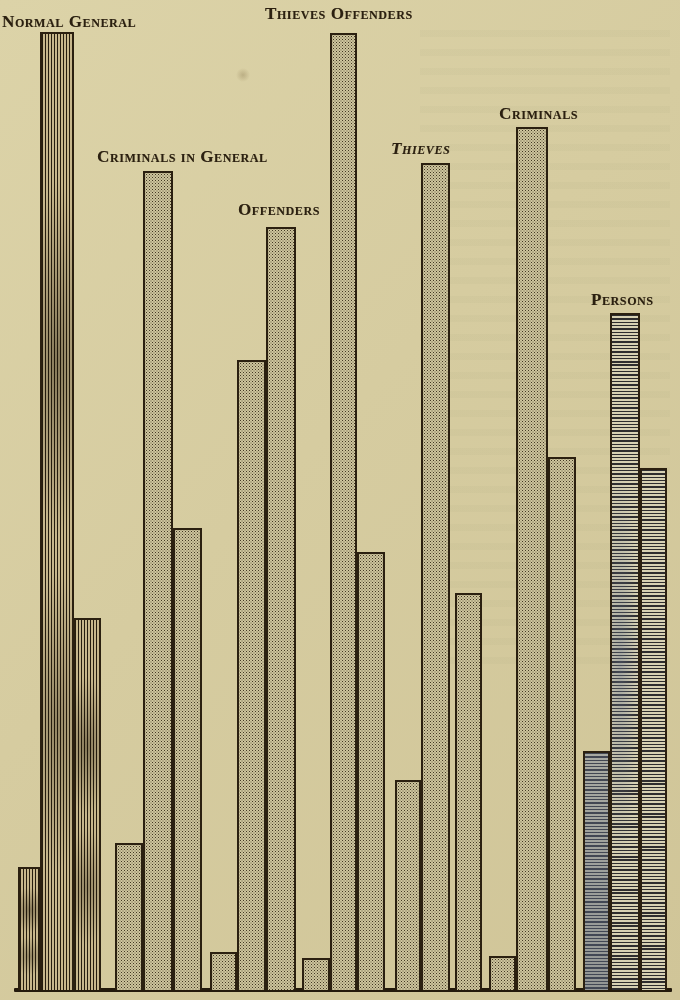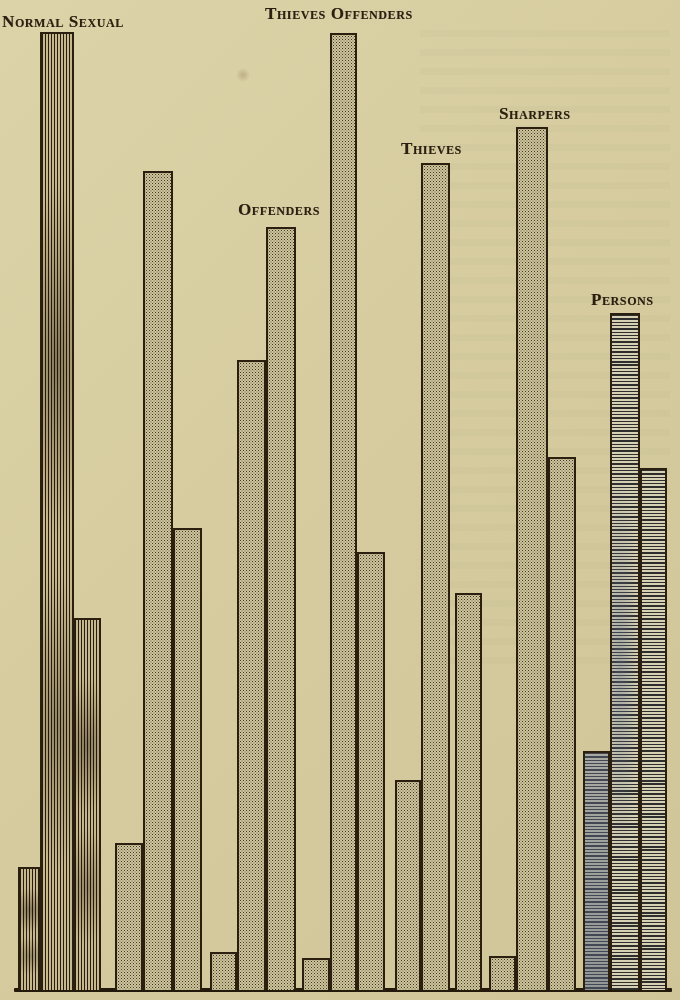--- a/index.html
+++ b/index.html
@@ -58,40 +58,41 @@
     position:absolute;left:14px;top:988px;width:658px;height:4px;
     background:#241a0c;border-radius:1px;
   }
 </style>
 </head>
 <body>
 
 <div class="page">
   <div class="bleed" style="left:420px;top:30px;width:250px;height:640px;"></div>
   <div class="baseline"></div>
-<div class="bar-label" style="left: 2px; top: 13px;">Normal Sexual</div>
+<div class="bar-label" style="left: 2px; top: 13px;">Normal General</div>
     <div class="bar tex-vhatch" style="left: 18px; width: 23px; top: 867px; height: 123px;"></div>
     <div class="bar tex-vhatch" style="left: 40px; width: 34px; top: 32px; height: 958px;"></div>
     <div class="bar tex-vhatch" style="left: 73px; width: 28px; top: 618px; height: 372px;"></div>
+    <div class="bar-label" style="left: 97px; top: 148px;">Criminals in General</div>
     <div class="bar tex-stipple" style="left: 115px; width: 28px; top: 843px; height: 147px;"></div>
     <div class="bar tex-stipple" style="left: 143px; width: 30px; top: 171px; height: 819px;"></div>
     <div class="bar tex-stipple" style="left: 173px; width: 29px; top: 528px; height: 462px;"></div>
     <div class="bar-label" style="left: 238px; top: 201px;">Offenders</div>
     <div class="bar tex-stipple" style="left: 210px; width: 27px; top: 952px; height: 38px;"></div>
     <div class="bar tex-stipple" style="left: 237px; width: 29px; top: 360px; height: 630px;"></div>
     <div class="bar tex-stipple" style="left: 266px; width: 30px; top: 227px; height: 763px;"></div>
     <div class="bar-label" style="left: 265px; top: 5px;">Thieves Offenders</div>
     <div class="bar tex-stipple" style="left: 302px; width: 28px; top: 958px; height: 32px;"></div>
     <div class="bar tex-stipple" style="left: 330px; width: 27px; top: 33px; height: 957px;"></div>
     <div class="bar tex-stipple" style="left: 357px; width: 28px; top: 552px; height: 438px;"></div>
-    <div class="bar-label" style="left: 401px; top: 140px;">Thieves</div>
+    <div class="bar-label" style="left: 391px; top: 140px; font-style: italic;">Thieves</div>
     <div class="bar tex-stipple" style="left: 395px; width: 26px; top: 780px; height: 210px;"></div>
     <div class="bar tex-stipple" style="left: 421px; width: 29px; top: 163px; height: 827px;"></div>
     <div class="bar tex-stipple" style="left: 455px; width: 27px; top: 593px; height: 397px;"></div>
-    <div class="bar-label" style="left: 499px; top: 105px;">Sharpers</div>
+    <div class="bar-label" style="left: 499px; top: 105px;">Criminals</div>
     <div class="bar tex-stipple" style="left: 489px; width: 27px; top: 956px; height: 34px;"></div>
     <div class="bar tex-stipple" style="left: 516px; width: 32px; top: 127px; height: 863px;"></div>
     <div class="bar tex-stipple" style="left: 548px; width: 28px; top: 457px; height: 533px;"></div>
     <div class="bar-label" style="left: 591px; top: 291px;">Persons</div>
     <div class="bar tex-hhatch wash-strong" style="left: 583px; width: 27px; top: 751px; height: 239px;"></div>
     <div class="bar tex-hhatch wash-partial" style="left: 610px; width: 30px; top: 313px; height: 677px;"></div>
     <div class="bar tex-hhatch" style="left: 640px; width: 27px; top: 468px; height: 522px;"></div>
   </div>
 
 </body></html>

